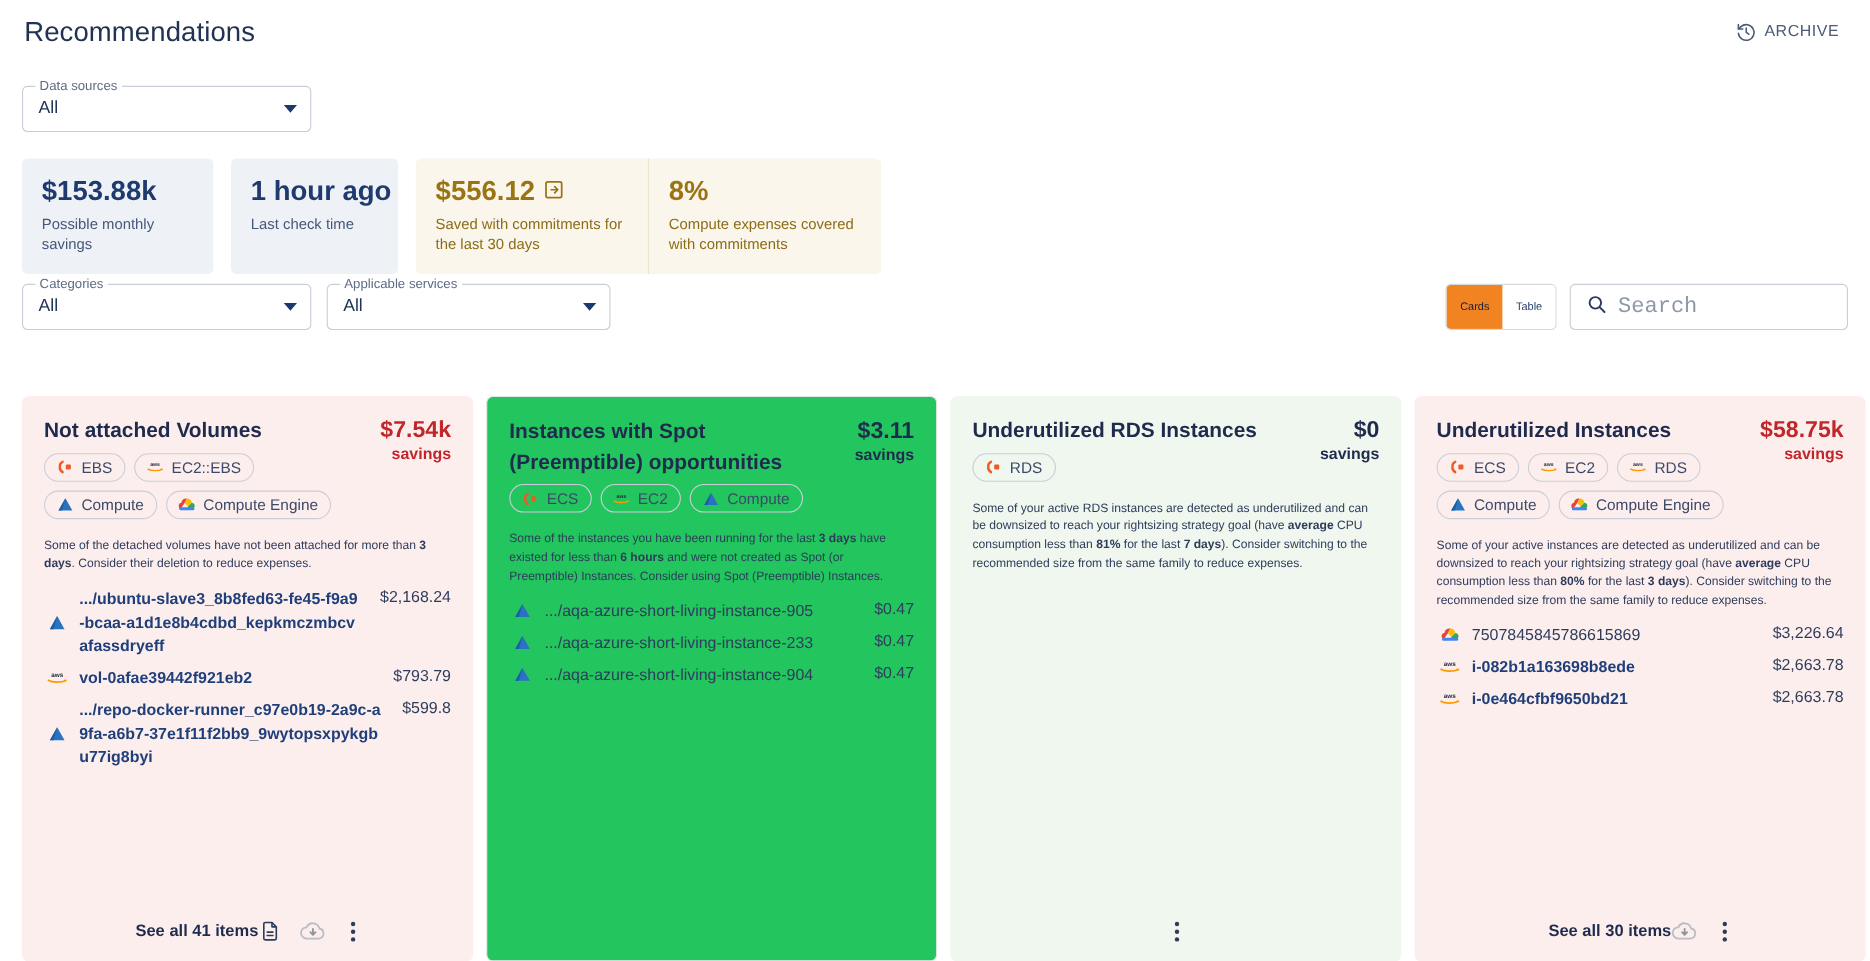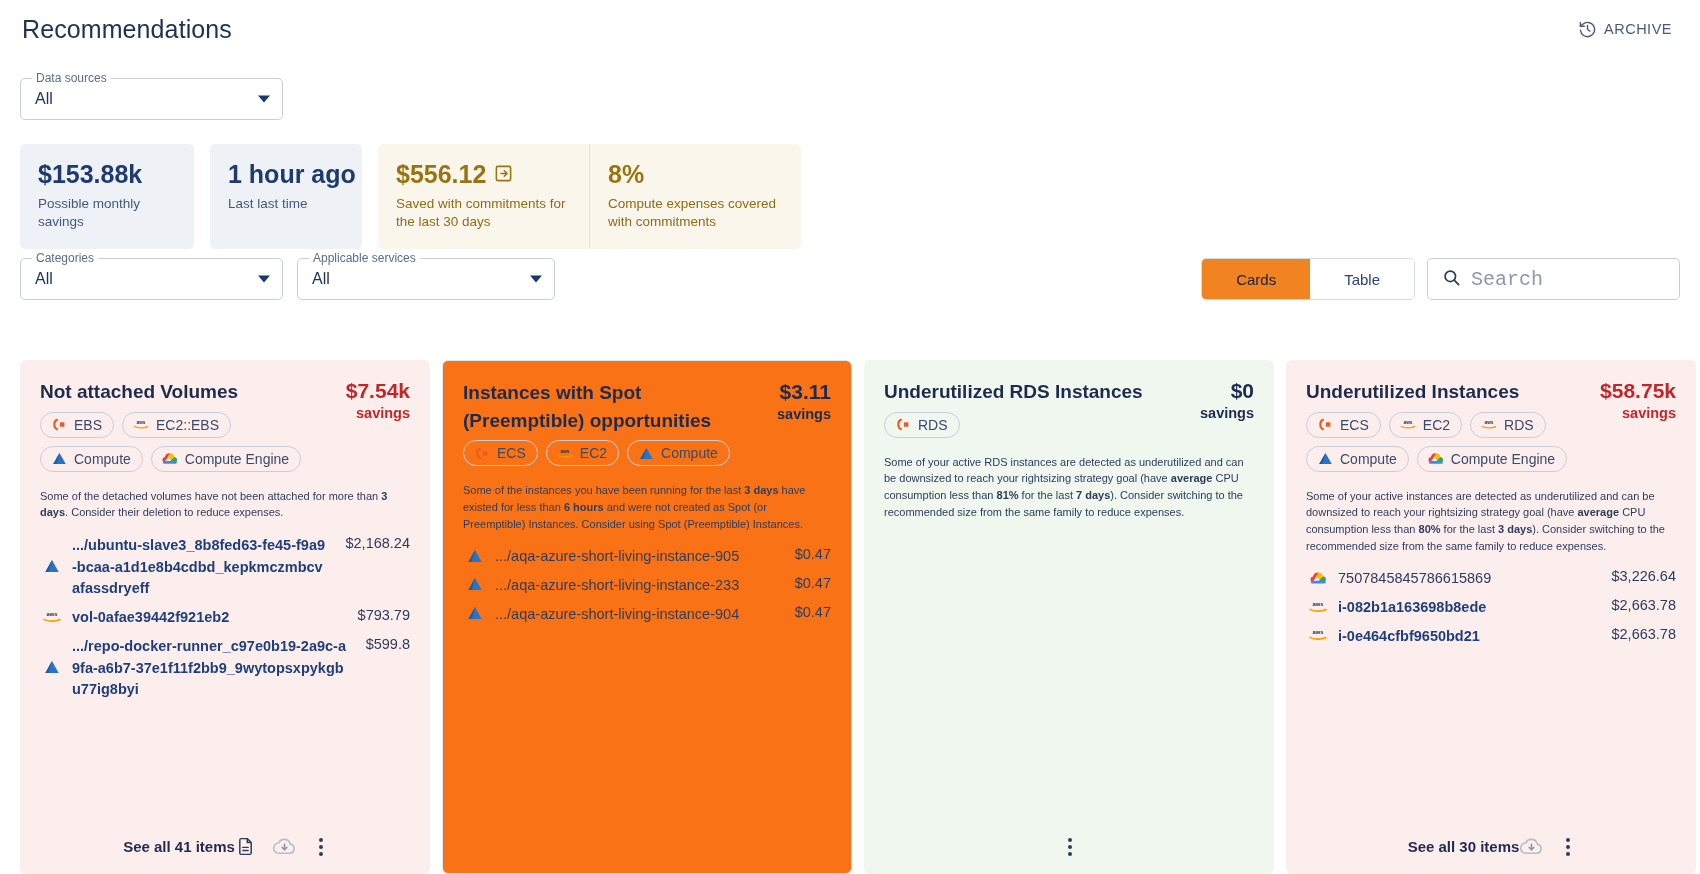--- a/index.html
+++ b/index.html
@@ -71,41 +71,41 @@
 
   
   .filters { position: absolute; left: 20px; top: 258px; display: flex; gap: 14px; }
   #cat-field { width: 263px; }
   #svc-field { width: 258px; }
 
   .right-controls { position: absolute; right: 20px; top: 258px; display: flex; gap: 12px; align-items: center; }
   .toggle { display: flex; height: 42px; border-radius: 5px; overflow: hidden; border: 1px solid #d5d9e0; }
   .toggle-btn {
     display: flex; align-items: center; justify-content: center;
-    padding: 0 34px; font-size: 15px; cursor: pointer; background: #fff; color: #2b4470;
+    padding: 0 12px; font-size: 10px; cursor: pointer; background: #fff; color: #2b4470;
   }
   .toggle-btn.active { background: #f28321; color: #14213d; font-weight: 400; }
   .search-box {
     width: 253px; height: 42px; border: 1px solid #c8cdd6; border-radius: 5px;
     display: flex; align-items: center; gap: 10px; padding: 0 14px; background: #fff;
   }
   .search-box input {
     border: none; outline: none; font-size: 20px; color: #701a75;
     font-family: Liberation Mono, monospace; width: 100%; background: transparent;
   }
   .search-box input::placeholder { color: #8d97a8; }
 
   
   .cards { position: absolute; left: 20px; top: 360px; display: flex; gap: 12px; align-items: flex-start; }
   .card {
     width: 410px; border-radius: 6px; position: relative;
     padding: 18px 20px 0 20px; display: flex; flex-direction: column;
   }
   .card.red   { background: #fdeeee; height: 514px; }
-  .card.white { background: #f97316; border: 1px solid #e2e5ea; height: 514px; }
+  .card.white { background: #22c55e; border: 1px solid #e2e5ea; height: 514px; }
   .card.green { background: #eff7ef; height: 514px; }
   .card-top { display: flex; justify-content: space-between; align-items: flex-start; gap: 10px; }
   .card-title { font-size: 19px; font-weight: 700; color: #1f2b4d; line-height: 1.45; max-width: 296px; }
   .card-amount { text-align: right; flex-shrink: 0; }
   .amt { font-size: 21px; font-weight: 700; line-height: 1.2; }
   .amt.red { color: #c0262a; }
   .amt.dark { color: #1f2b4d; }
   .amt-sub { font-size: 14.5px; font-weight: 700; margin-top: 2px; }
   .amt-sub.red { color: #c0262a; }
   .amt-sub.dark { color: #1f2b4d; }
@@ -175,21 +175,21 @@
           </div>
         <div class="stat-sub">Possible monthly savings</div>
       </div>
     </div>
 
     <div class="stat-group blue">
       <div class="stat-cell" id="cell-last">
         <div class="stat-val">
             <span>1 hour ago</span>
           </div>
-        <div class="stat-sub">Last last time</div>
+        <div class="stat-sub">Last check time</div>
       </div>
     </div>
 
     <div class="stat-group gold">
       <div class="stat-cell" id="cell-commit">
         <div class="stat-val">
           <span>$556.12</span>
           <span>
             <svg width="19" height="19" viewBox="0 0 24 24" fill="none" stroke="#9a7412" stroke-width="2" stroke-linecap="round" stroke-linejoin="round">
               <rect x="3" y="3" width="18" height="18" rx="2"></rect>

